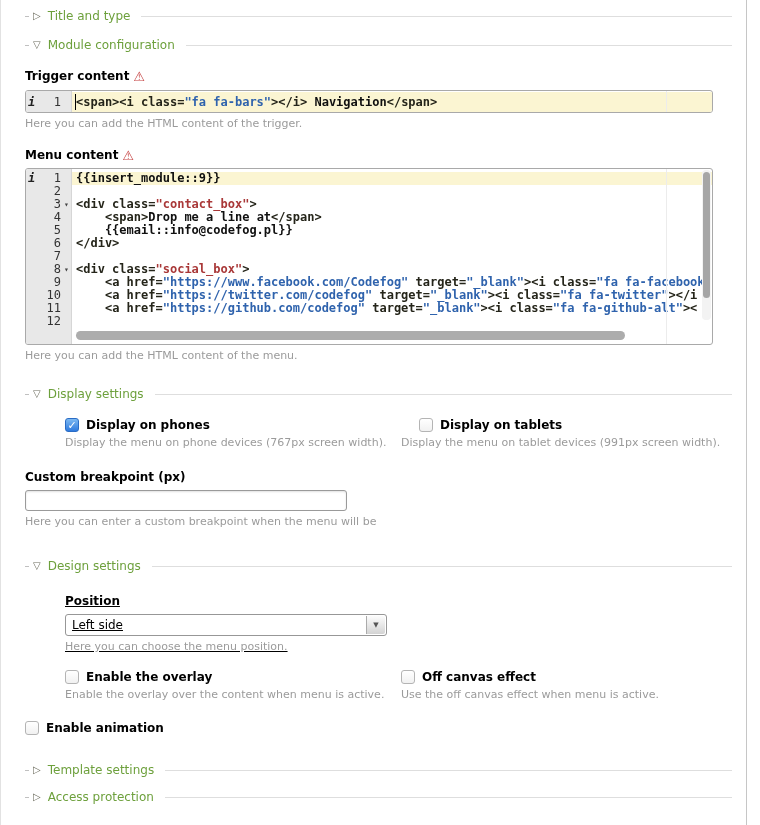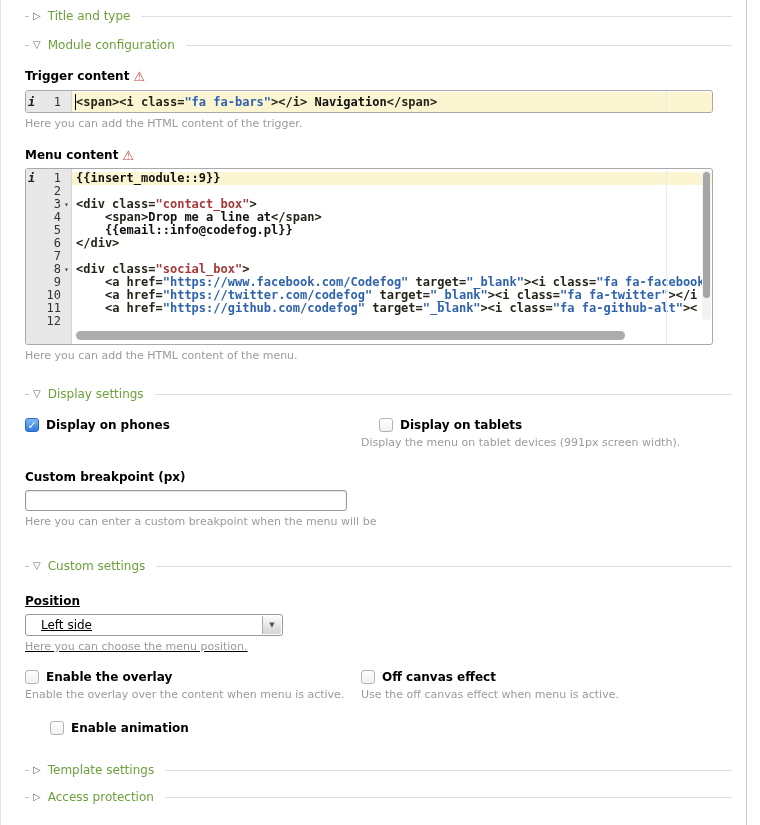--- a/index.html
+++ b/index.html
@@ -34,47 +34,47 @@
   .seg-text { color:#101010; }
   .seg-str-blue { color:#2f63ad; }
   .seg-str-red { color:#a93838; }
   .print-margin { position:absolute; top:0; bottom:0; left:640px; width:1px; background:#ececec; }
   .vscroll { position:absolute; right:1px; top:1px; width:9px; height:150px; background:#f3f3f3; border-radius:4px; }
   .vscroll-thumb { position:absolute; right:1px; top:2px; width:7px; height:126px; background:#a6a6a6; border-radius:4px; }
   .hscroll { position:absolute; left:50px; right:12px; bottom:3px; height:10px; }
   .hscroll-thumb { position:absolute; left:0; top:0; height:9px; width:88%; background:#acacac; border-radius:5px; }
 
   
-  .row2 { display:grid; grid-template-columns:360px 1fr; padding-right:14px; }
+  .row2 { display:grid; grid-template-columns:360px 1fr; padding-right:14px;margin-left:40px; }
   .cb-row { display:flex; align-items:center; padding-left:24px; cursor:pointer; }
   .cb { width:14px; height:14px; flex:none; border:1px solid #b4b4b4; border-radius:3px; background:linear-gradient(#ffffff,#f1f1f1); margin-right:7px; }
   .cb.checked { background:linear-gradient(#7db9f2,#2e7ade); border-color:#2a6cc5; }
   .cb.checked::after { content:"✓"; display:block; color:#fff; font-size:11px; font-weight:bold; text-align:center; line-height:13px; }
   .cb-label { font-weight:bold; font-size:12px; }
   .text-input { display:block; margin-left:24px; width:322px; height:21px; border:1px solid #9a9a9a; border-radius:3px; box-shadow:inset 0 1px 2px rgba(0,0,0,.12); background:#fff; font-family:"DejaVu Sans", sans-serif; font-size:12px; padding:0 5px; }
-  .select { position:relative; margin-left:24px; width:258px; height:22px; border:1px solid #979797; border-radius:3px; background:#fff; display:flex; align-items:center; padding-left:15px; font-size:12px; cursor:pointer; }
+  .select { position:relative; margin-left:24px; width:322px; height:22px; border:1px solid #979797; border-radius:3px; background:#fff; display:flex; align-items:center; padding-left:6px; font-size:12px; cursor:pointer; }
   .select-arrow-btn { position:absolute; right:1px; top:1px; bottom:1px; width:19px; background:linear-gradient(#fcfcfc,#d3d3d3); border-left:1px solid #ababab; border-radius:0 2px 2px 0; display:flex; align-items:center; justify-content:center; }
   .select-arrow { font-size:7px; color:#555; }
 
   
   .mt-legend1 { margin-top:8px; }
   .mt-legend2 { margin-top:13px; }
   .mt-trigger-label { margin-top:16px; }
   .mt-editor { margin-top:6px; }
   .mt-help { margin-top:4px; }
   .mt-menu-label { margin-top:18px; }
   .mt-menu-editor { margin-top:5px; }
   .mt-display-legend { margin-top:24px; }
   .mt-check-grid { margin-top:16px; }
   .mt-bp-label { margin-top:21px; }
   .mt-input { margin-top:6px; }
   .mt-design-legend { margin-top:30px; }
   .mt-pos-grid { margin-top:20px;text-decoration:underline; }
   .mt-ov-grid { margin-top:17px; }
-  .mt-anim { margin-top:20px;padding-left:25px; }
+  .mt-anim { margin-top:20px; }
   .mt-tpl-legend { margin-top:27px; }
   .mt-acc-legend { margin-top:11px; }
 </style>
 </head>
 <body>
 
 <div id="app">
 
   <div class="legend-row mt-legend1">
     <span class="legend-dash"></span>
@@ -228,38 +228,39 @@
     <span class="legend-label">Display settings</span>
     <span class="legend-line"></span>
   </div>
 
   <div class="row2 mt-check-grid">
     <div>
       <div class="cb-row">
         <span class="cb checked"></span>
         <span class="cb-label">Display on phones</span>
       </div>
+      <div class="help mt-help">Display the menu on phone devices (767px screen width).</div>
     </div>
     <div>
       <div class="cb-row" style="padding-left:18px">
         <span class="cb"></span>
         <span class="cb-label">Display on tablets</span>
       </div>
       <div class="help mt-help" style="padding-left:0">Display the menu on tablet devices (991px screen width).</div>
     </div>
   </div>
 
   <div class="field-label mt-bp-label">Custom breakpoint (px)</div>
   <input class="text-input mt-input" type="text" value="" style="">
   <div class="help mt-help">Here you can enter a custom breakpoint when the menu will be</div>
 
   <div class="legend-row mt-design-legend">
     <span class="legend-dash"></span>
     <span class="legend-tri">▽</span>
-    <span class="legend-label">Custom settings</span>
+    <span class="legend-label">Design settings</span>
     <span class="legend-line"></span>
   </div>
 
   <div class="row2 mt-pos-grid">
     <div>
       <div class="field-label">Position</div>
       <div class="select mt-input">
         <span>Left side</span>
         <span class="select-arrow-btn">
             <span class="select-arrow">▼</span>

